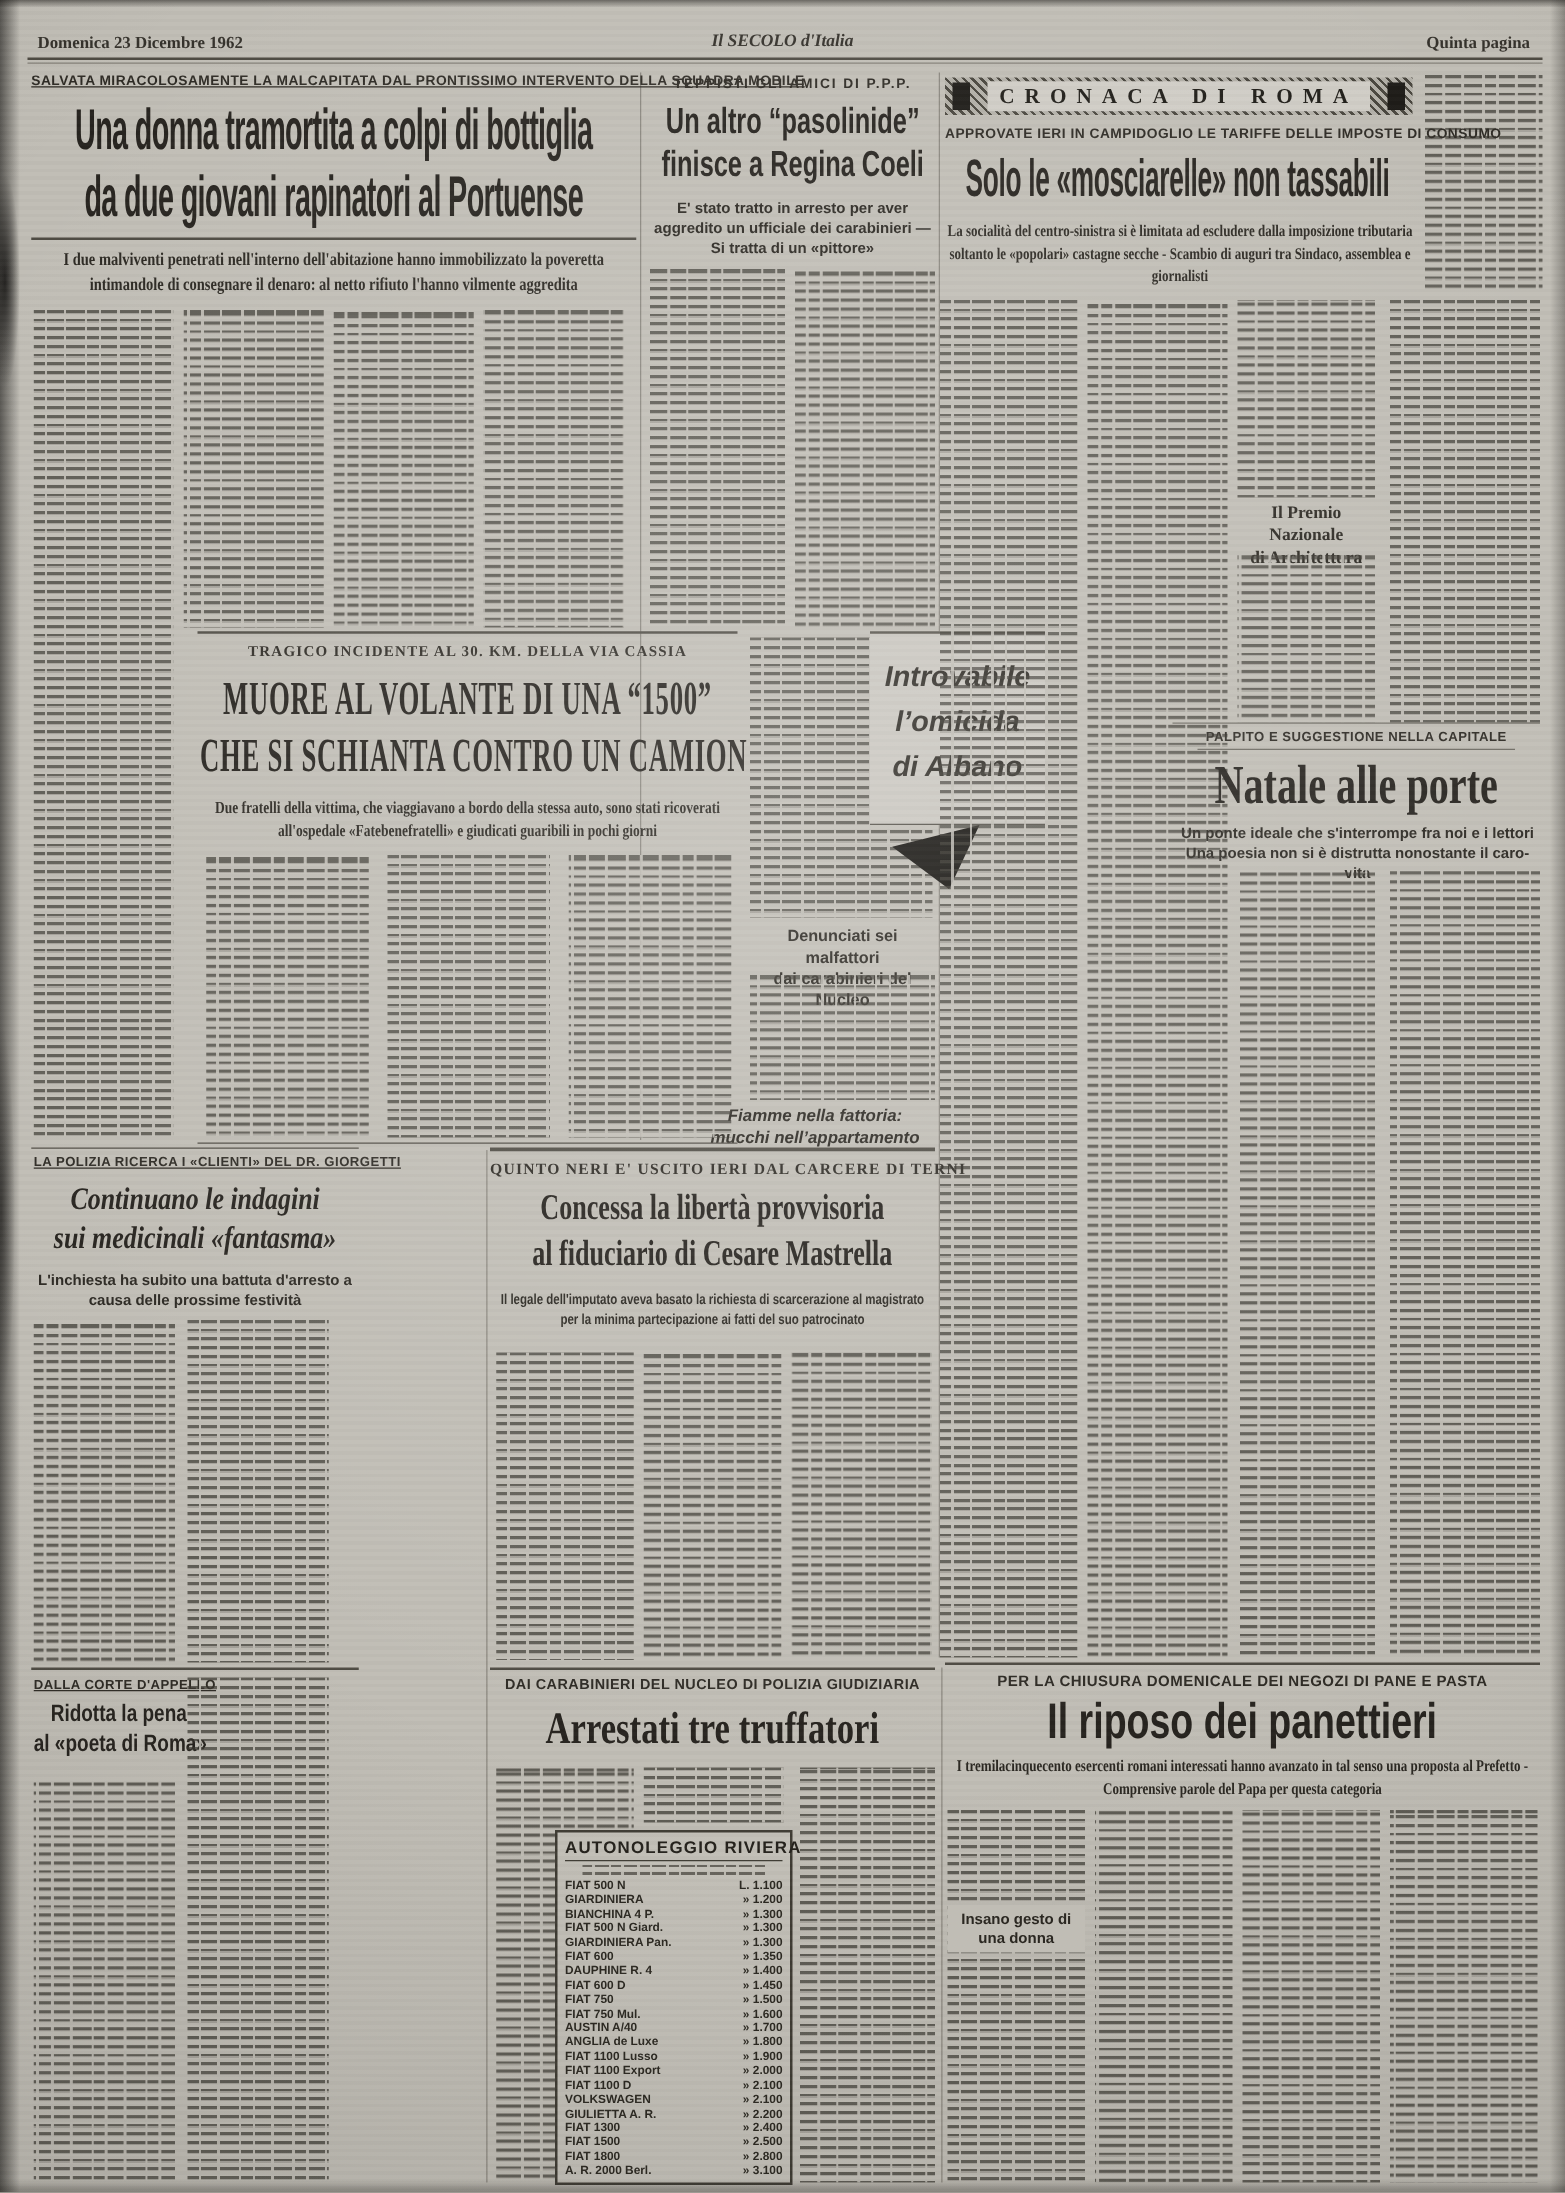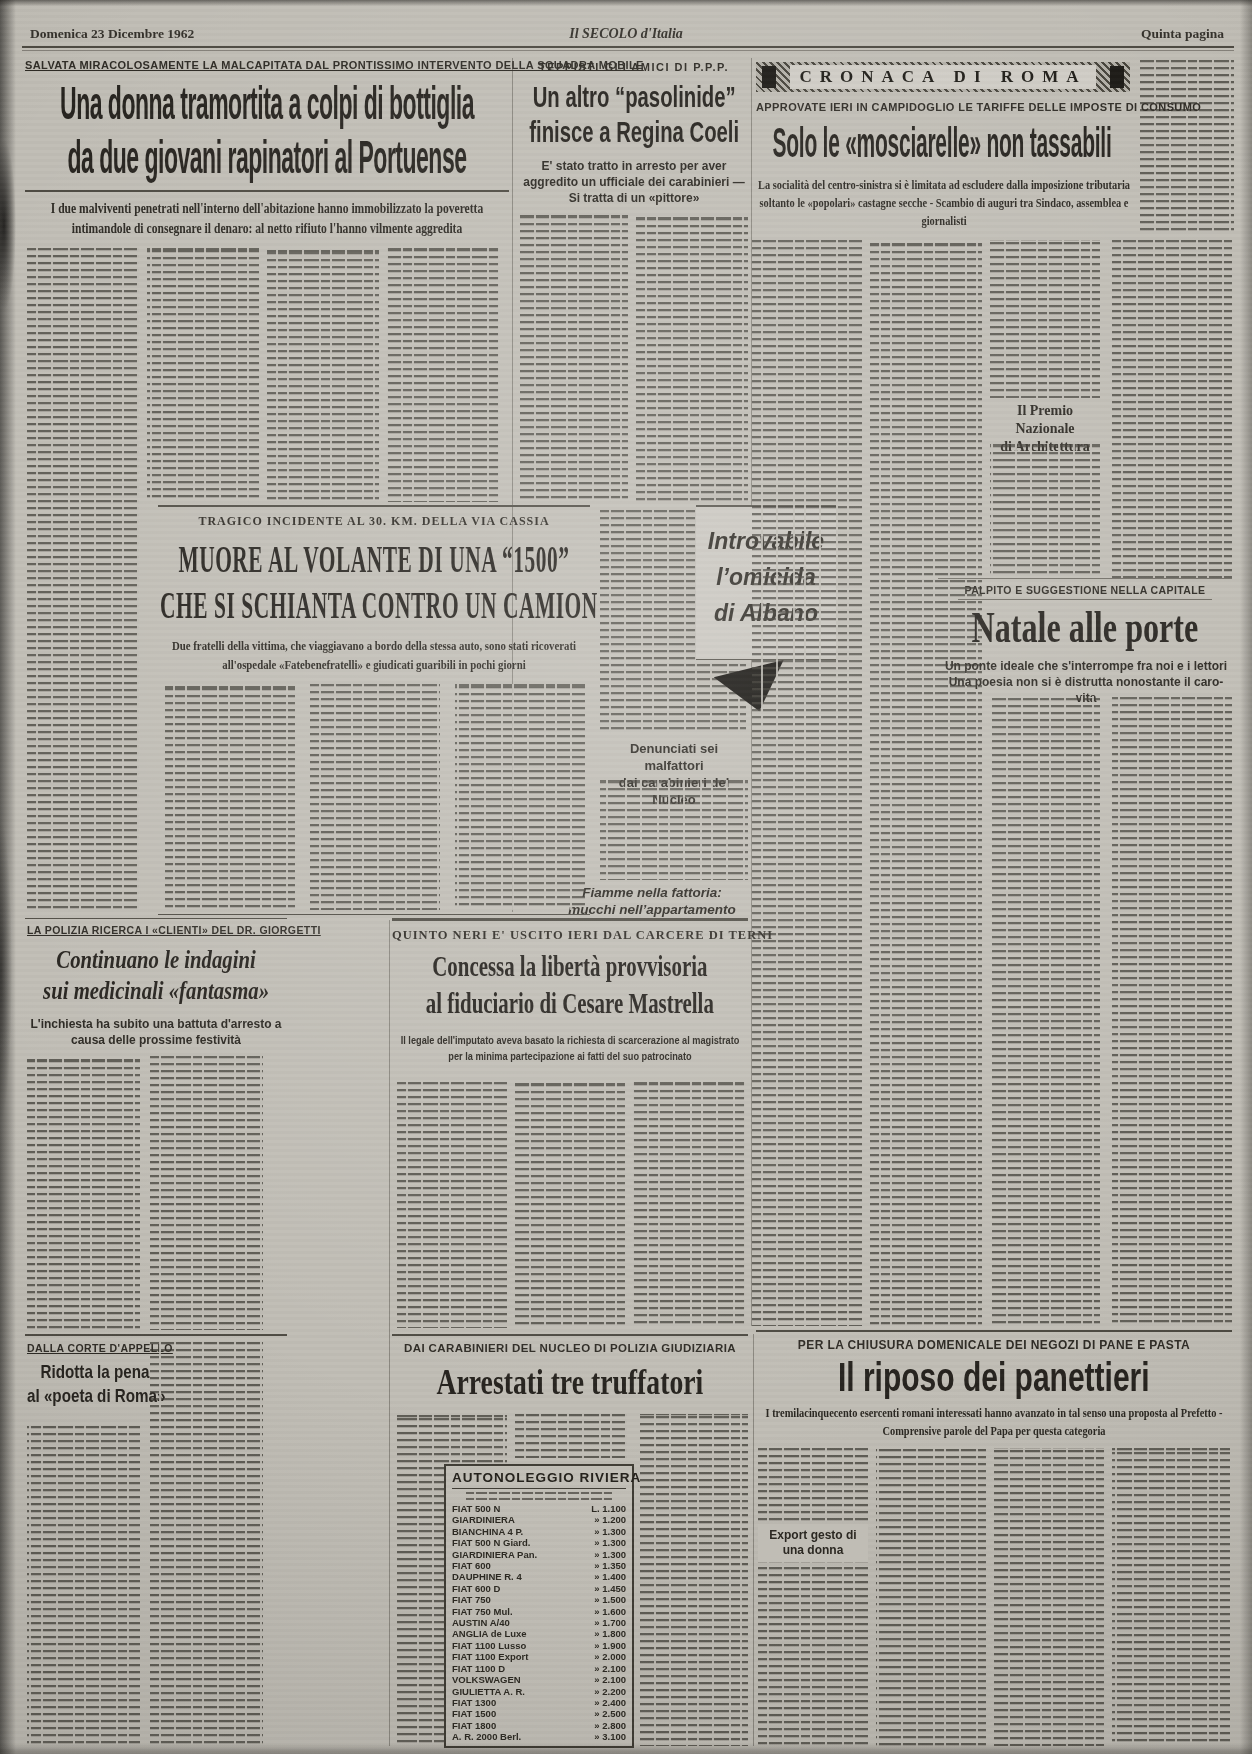--- a/index.html
+++ b/index.html
@@ -328,21 +328,21 @@
   <div class="hw" style="left:756px;top:1354px;width:476px;height:46px">
     <div class="hi sans" style="width:634px;font-size:40px;line-height:46px;transform:scaleX(.75)">Il riposo dei panettieri</div>
   </div>
   <div class="hw" style="left:762px;top:1404px;width:464px;height:36px">
     <div class="hi wrap serif" style="width:580px;font-size:13px;line-height:18px;transform:scaleX(.8);font-weight:bold;color:#2b2822">I tremilacinquecento esercenti romani interessati hanno avanzato in tal senso una proposta al Prefetto - Comprensive parole del Papa per questa categoria</div>
   </div>
   <div class="ft" style="left:758px;top:1448px;width:110px;height:298px"></div>
   <div class="ft f4" style="left:876px;top:1448px;width:110px;height:298px"></div>
   <div class="ft f2" style="left:994px;top:1448px;width:110px;height:298px"></div>
   <div class="ft f3" style="left:1112px;top:1448px;width:118px;height:298px"></div>
-  <div class="sub sans" style="left:758px;top:1524px;width:110px;font-size:12px;line-height:15px;background:var(--paper);padding:4px 0;z-index:2">Export gesto di una donna</div>
+  <div class="sub sans" style="left:758px;top:1524px;width:110px;font-size:12px;line-height:15px;background:var(--paper);padding:4px 0;z-index:2">Insano gesto di una donna</div>
 
   <div class="edge" style="left:0;top:0;width:16px;height:1754px;background:linear-gradient(90deg,rgba(18,17,15,.6),rgba(18,17,15,0))"></div>
   <div class="edge" style="left:0;top:0;width:1252px;height:6px;background:linear-gradient(180deg,rgba(25,23,20,.55),rgba(25,23,20,0))"></div>
   <div class="edge" style="right:0;top:0;width:12px;height:1754px;background:linear-gradient(270deg,rgba(35,33,29,.35),rgba(35,33,29,0))"></div>
   <div class="edge" style="left:0;bottom:0;width:1252px;height:10px;background:linear-gradient(0deg,rgba(35,33,29,.35),rgba(35,33,29,0))"></div>
   <div class="edge" style="left:-8px;top:140px;width:24px;height:170px;border-radius:50%;background:radial-gradient(closest-side,rgba(10,9,8,.75),rgba(10,9,8,0))"></div>
   <div class="edge" style="left:-10px;top:820px;width:22px;height:300px;border-radius:50%;background:radial-gradient(closest-side,rgba(10,9,8,.45),rgba(10,9,8,0))"></div>
   <div class="grain"></div>
   <div class="vignette"></div>
 </div>

